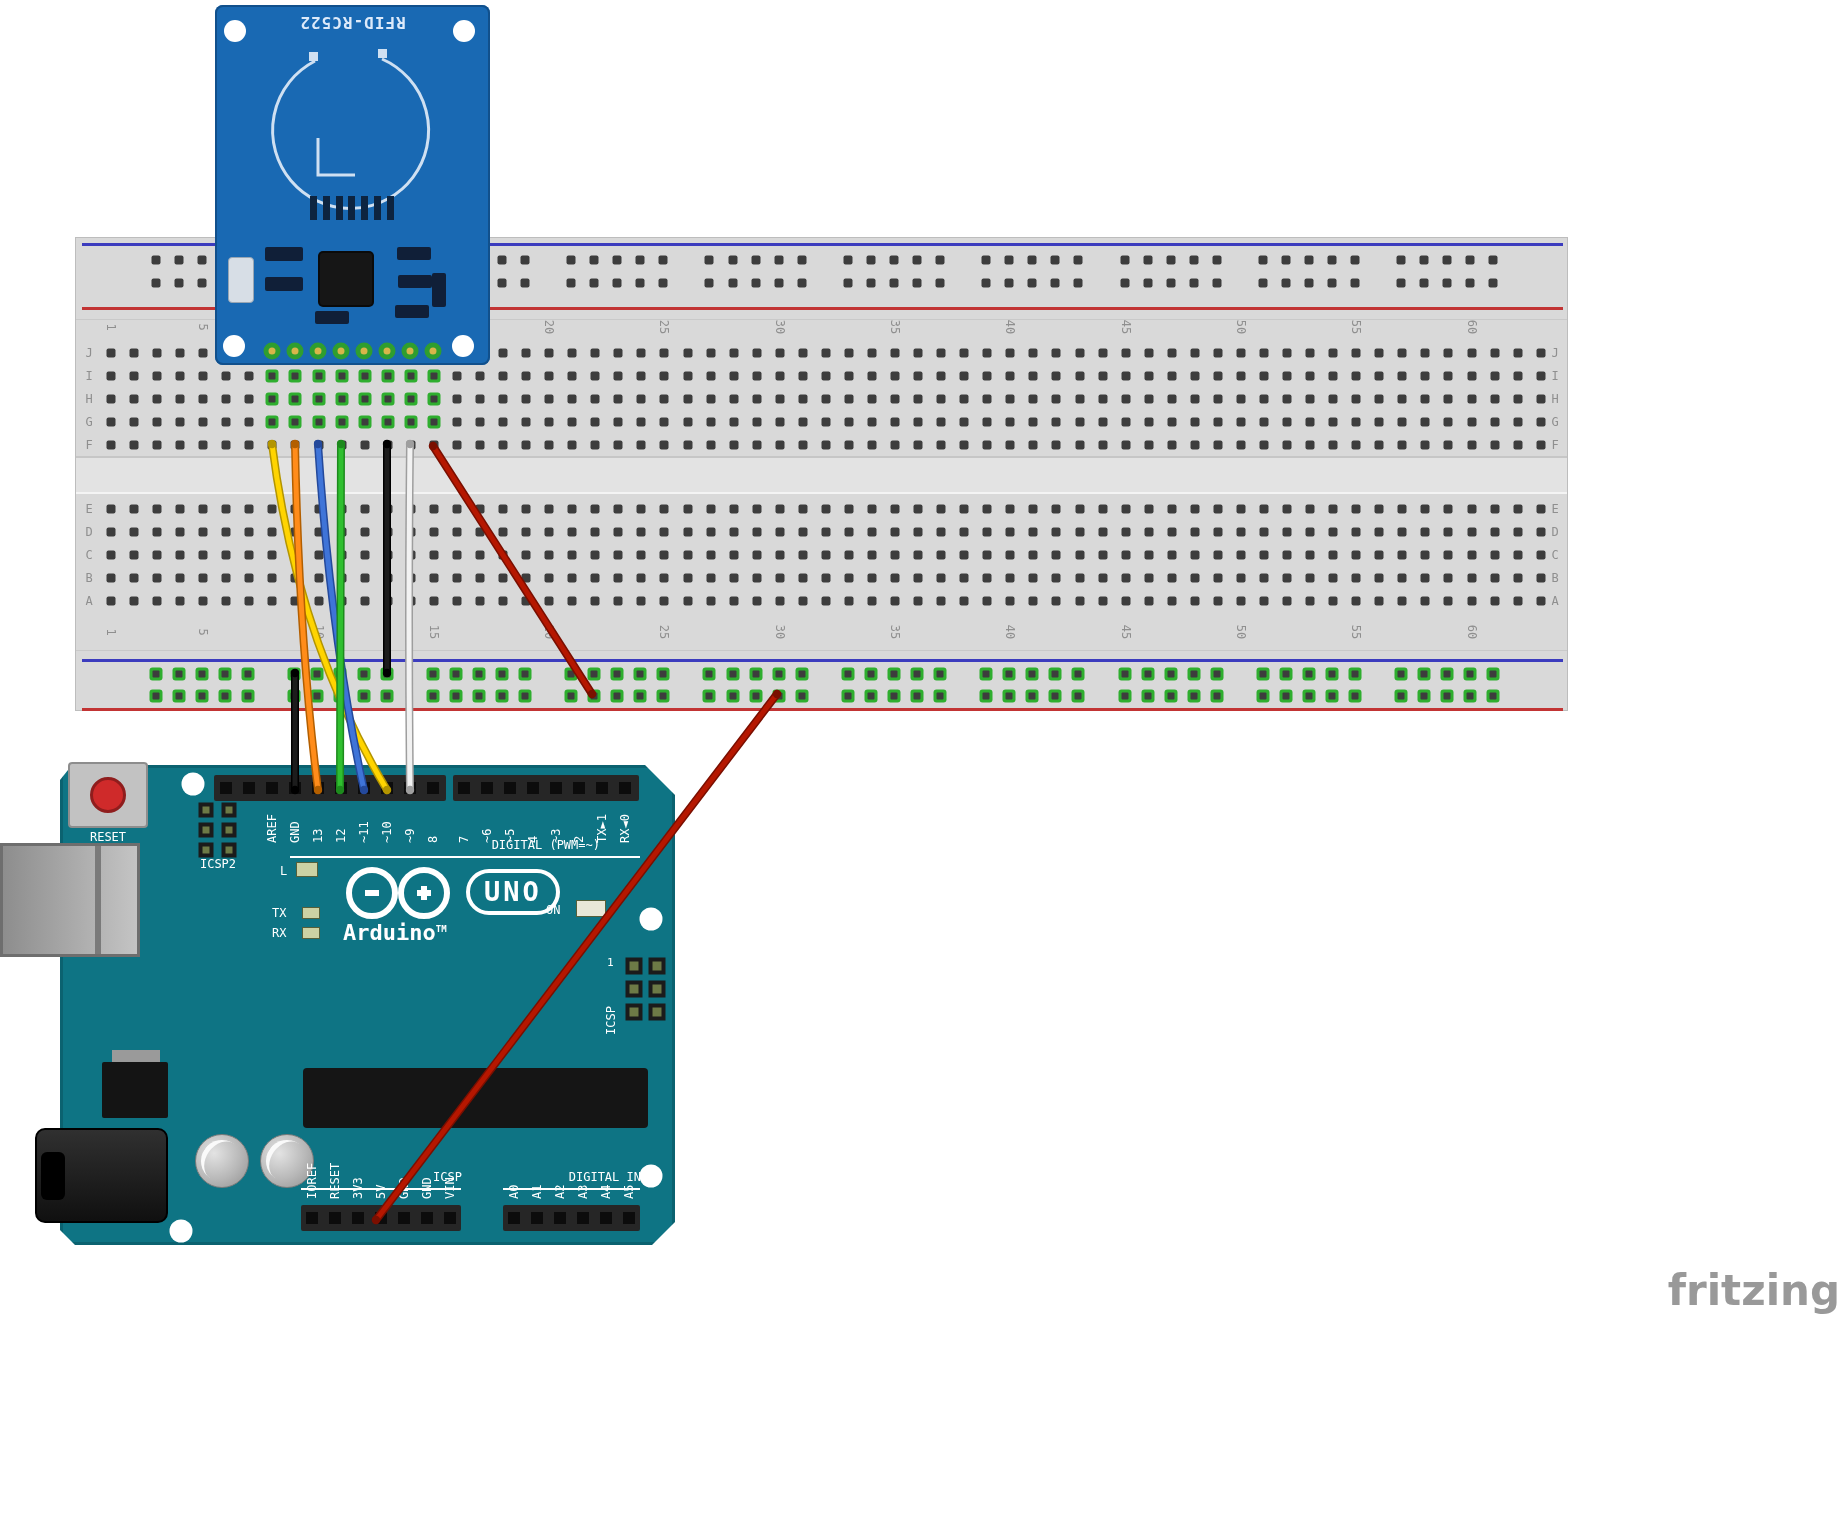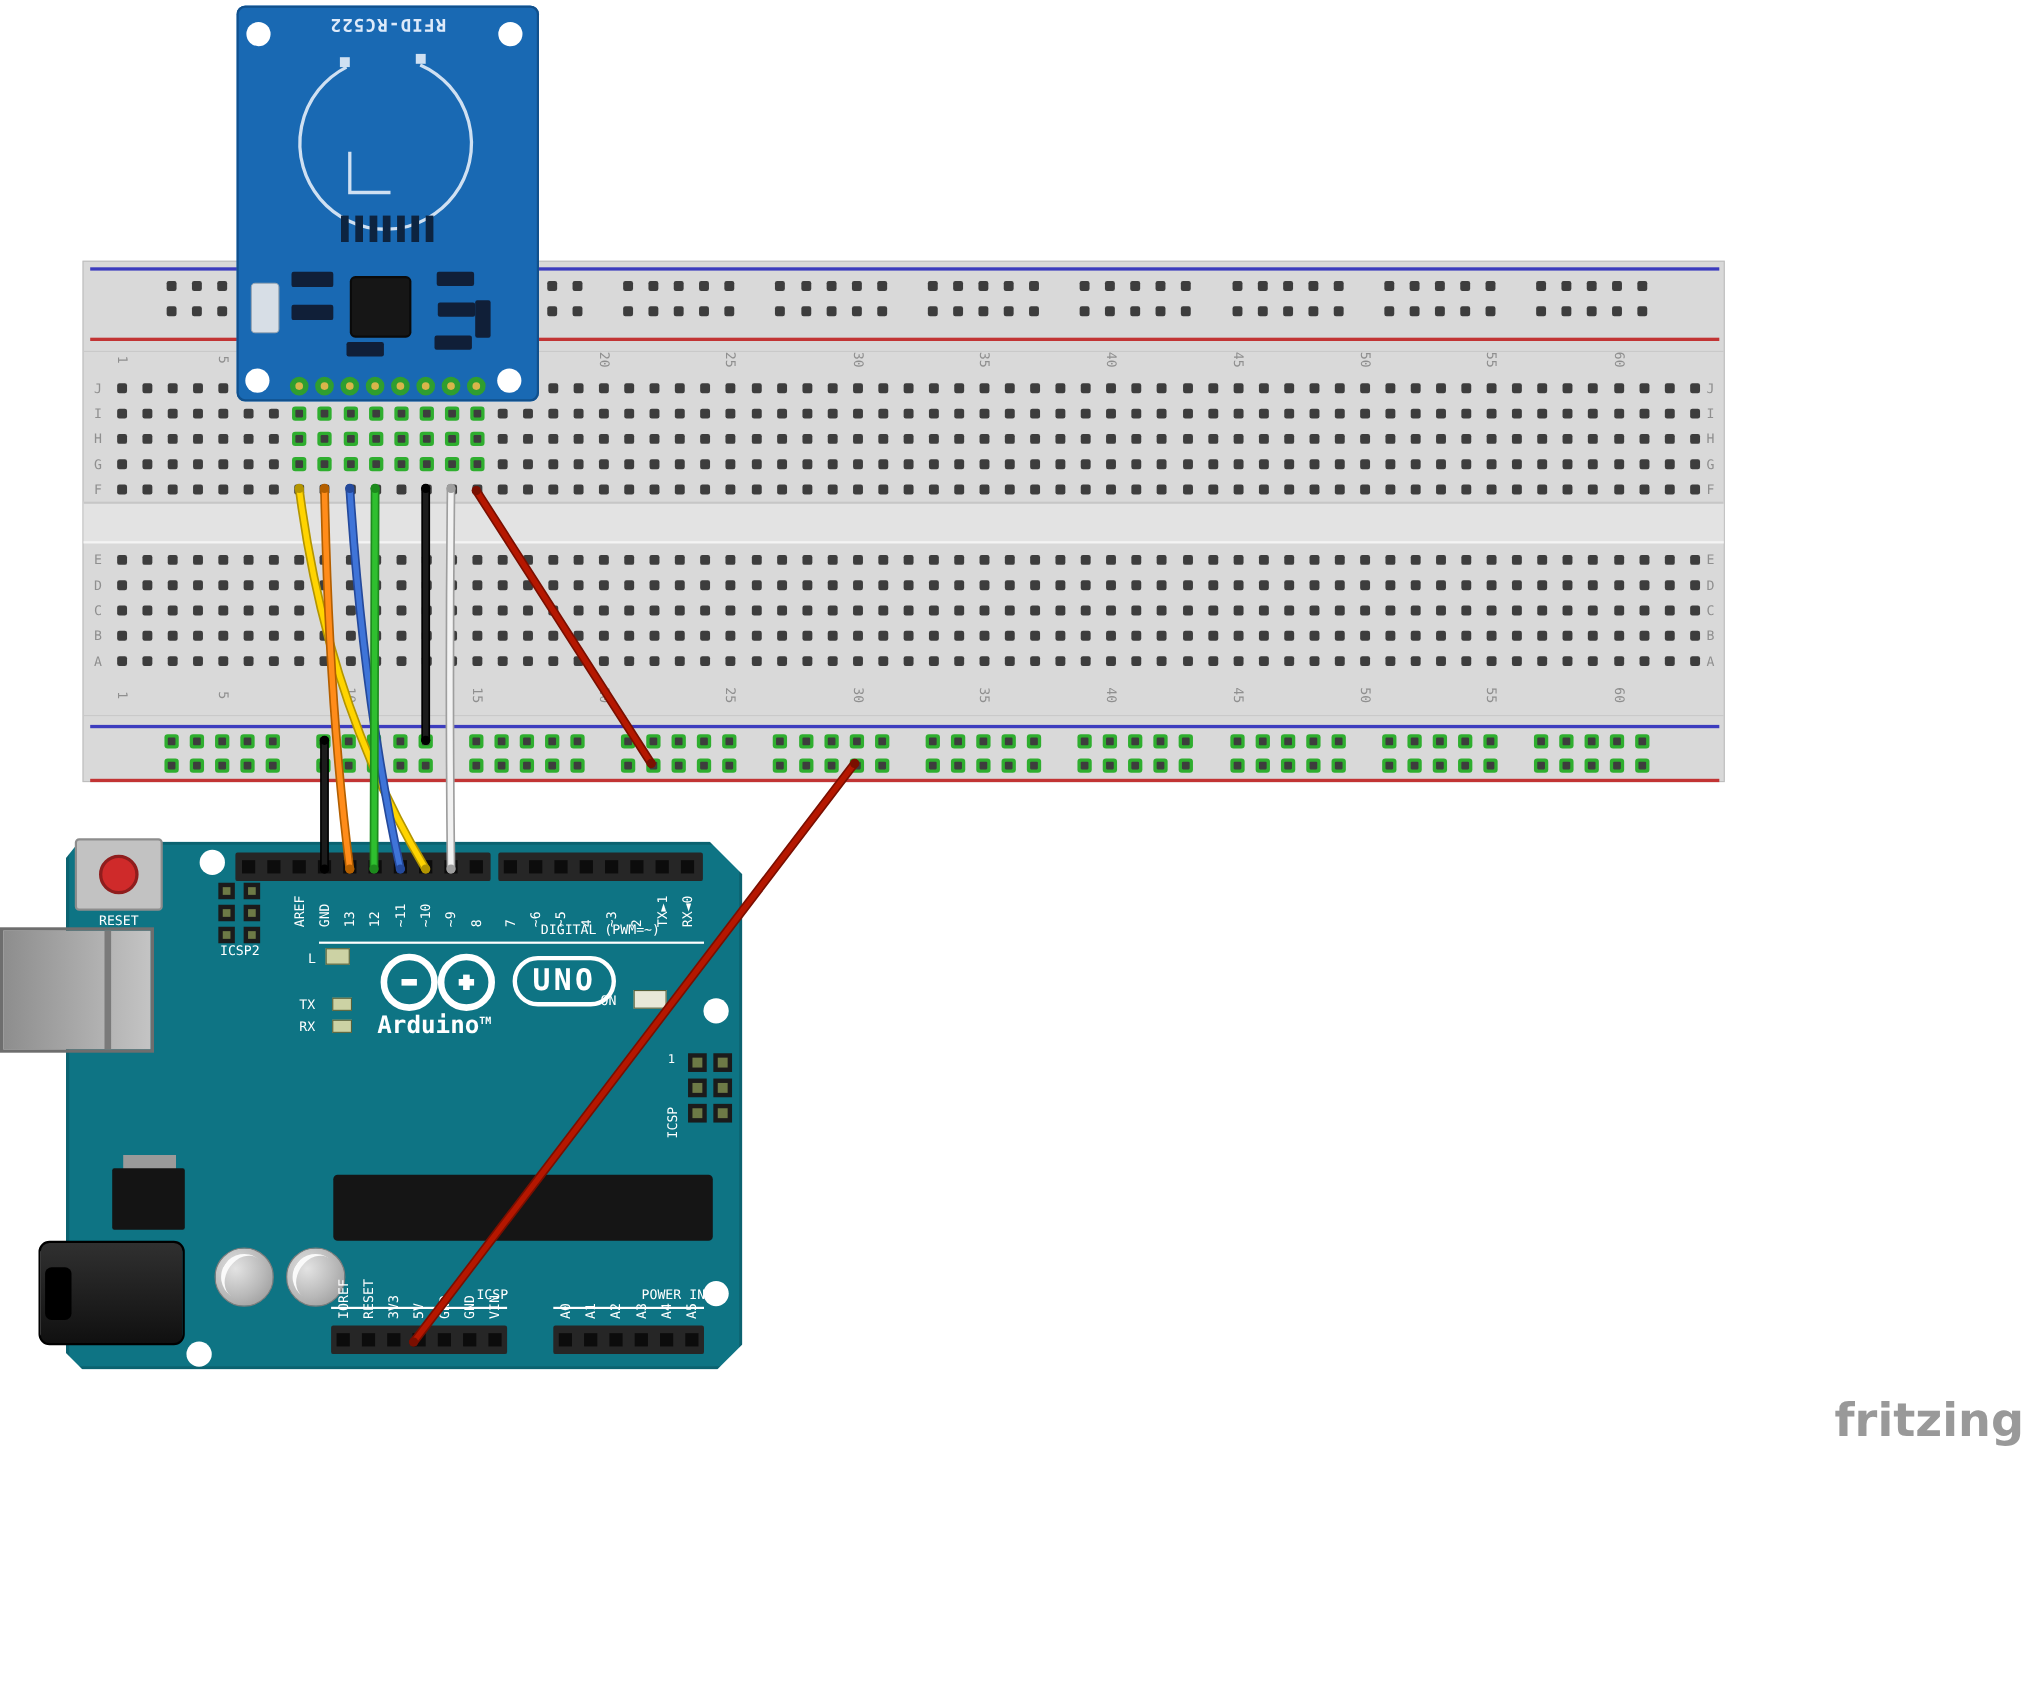--- a/index.html
+++ b/index.html
@@ -1033,21 +1033,21 @@
 
     <div class="hstrip" style="left:214px;top:775px;width:232px"></div>
     <div class="hstrip" style="left:453px;top:775px;width:186px"></div>
     <div class="hstrip" style="left:301px;top:1205px;width:160px"></div>
     <div class="hstrip" style="left:503px;top:1205px;width:137px"></div>
 
     <div class="lbl" style="left:440px;top:838px;width:160px;text-align:right">DIGITAL (PWM=~)</div>
     <div class="silk" style="left:290px;top:856px;width:350px"></div>
     <div class="lbl" style="left:370px;top:1170px;width:92px;text-align:right">ICSP</div>
     <div class="silk" style="left:301px;top:1188px;width:160px"></div>
-    <div class="lbl" style="left:515px;top:1170px;width:126px;text-align:right">POWER IN</div>
+    <div class="lbl" style="left:515px;top:1170px;width:126px;text-align:right">DIGITAL IN</div>
     <div class="silk" style="left:503px;top:1188px;width:137px"></div>
 
     <div class="lbl" style="left:280px;top:864px">L</div>
     <div class="ledrect" style="left:296px;top:862px;width:22px;height:15px"></div>
     <div class="lbl" style="left:272px;top:906px">TX</div>
     <div class="ledrect" style="left:302px;top:907px;width:18px;height:12px"></div>
     <div class="lbl" style="left:272px;top:926px">RX</div>
     <div class="ledrect" style="left:302px;top:927px;width:18px;height:12px"></div>
     <div class="lbl" style="left:546px;top:903px">ON</div>
     <div class="ledrect" style="left:576px;top:900px;width:30px;height:17px;background:#e8e8d8"></div>

